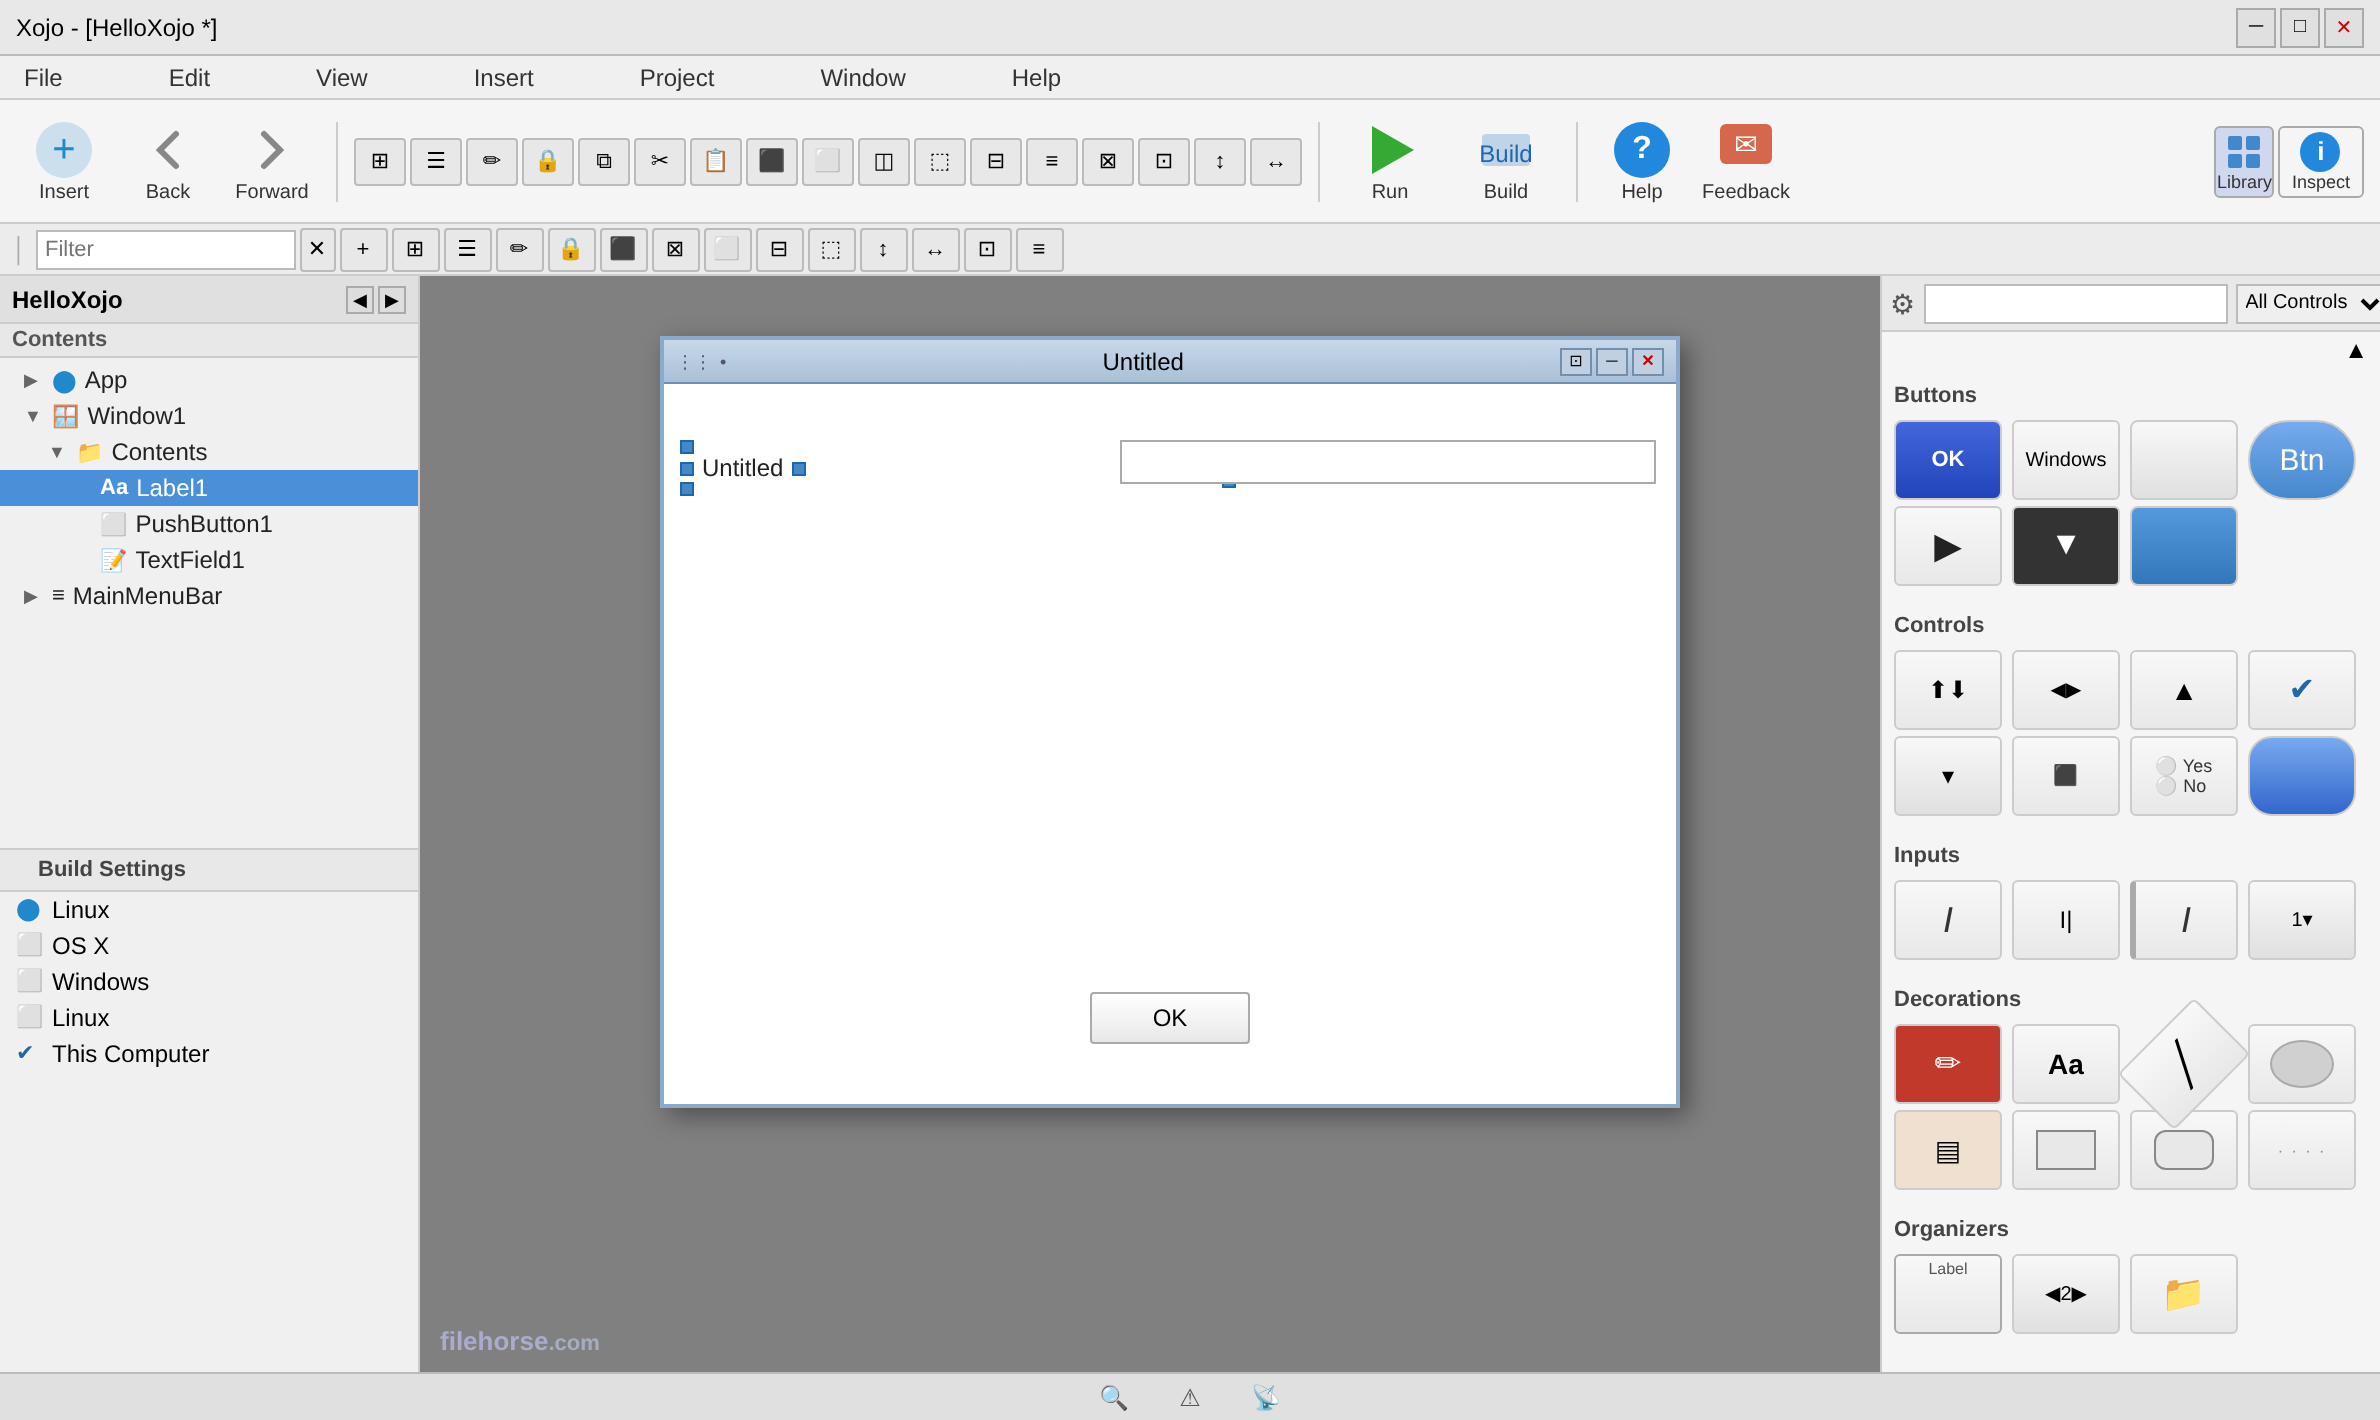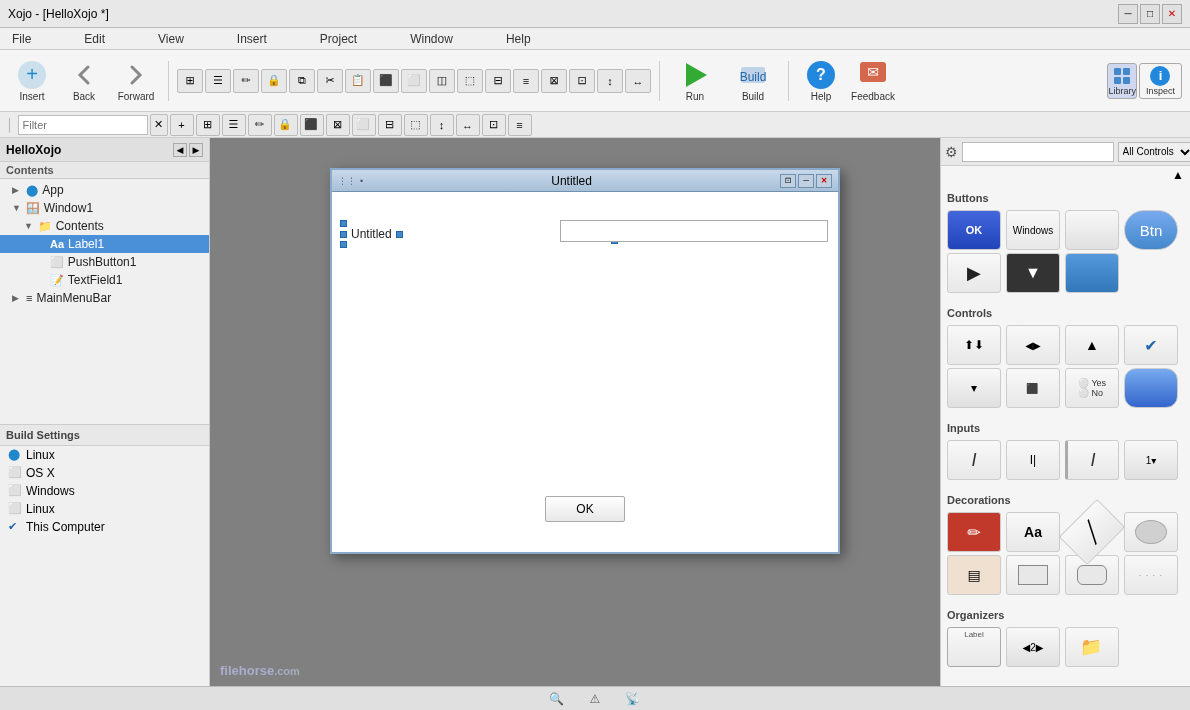--- a/index.html
+++ b/index.html
@@ -38,21 +38,21 @@
     
     .tree { flex: 1; overflow-y: auto; padding: 2px 0; }
     .tree-item { display: flex; align-items: center; padding: 2px 4px; cursor: pointer; font-size: 12px; color: #222; }
     .tree-item.selected { background: #4a90d9; color: white; }
     .tree-indent-1 { padding-left: 12px; }
     .tree-indent-2 { padding-left: 24px; }
     .tree-indent-3 { padding-left: 36px; }
     .tree-expander { width: 12px; font-size: 9px; margin-right: 2px; color: #666; cursor: pointer; }
 
     
-    .section-header { padding: 4px 6px; font-size: 11px; font-weight: bold; color: #444; background: #e8e8e8; border-top: 1px solid #ccc; border-bottom: 1px solid #ccc; }
+    .section-header { padding: 4px 19px; font-size: 11px; font-weight: bold; color: #444; background: #e8e8e8; border-top: 1px solid #ccc; border-bottom: 1px solid #ccc; }
     .build-item { display: flex; align-items: center; padding: 2px 8px; font-size: 12px; cursor: pointer; }
     .build-item .check { width: 14px; margin-right: 4px; font-size: 11px; }
 
     
     .canvas-area { flex: 1; background: #808080; position: relative; overflow: hidden; }
 
     
     .dialog-window { position: absolute; top: 30px; left: 120px; width: 510px; background: #f0f4f8; border: 2px solid #8aaacc; box-shadow: 4px 4px 12px rgba(0,0,0,0.4); }
     .dialog-titlebar { display: flex; align-items: center; justify-content: space-between; background: linear-gradient(to bottom, #c8d8ea, #a8c0d8); padding: 3px 6px; height: 22px; border-bottom: 1px solid #7090b0; }
     .dialog-controls { display: flex; gap: 2px; }

